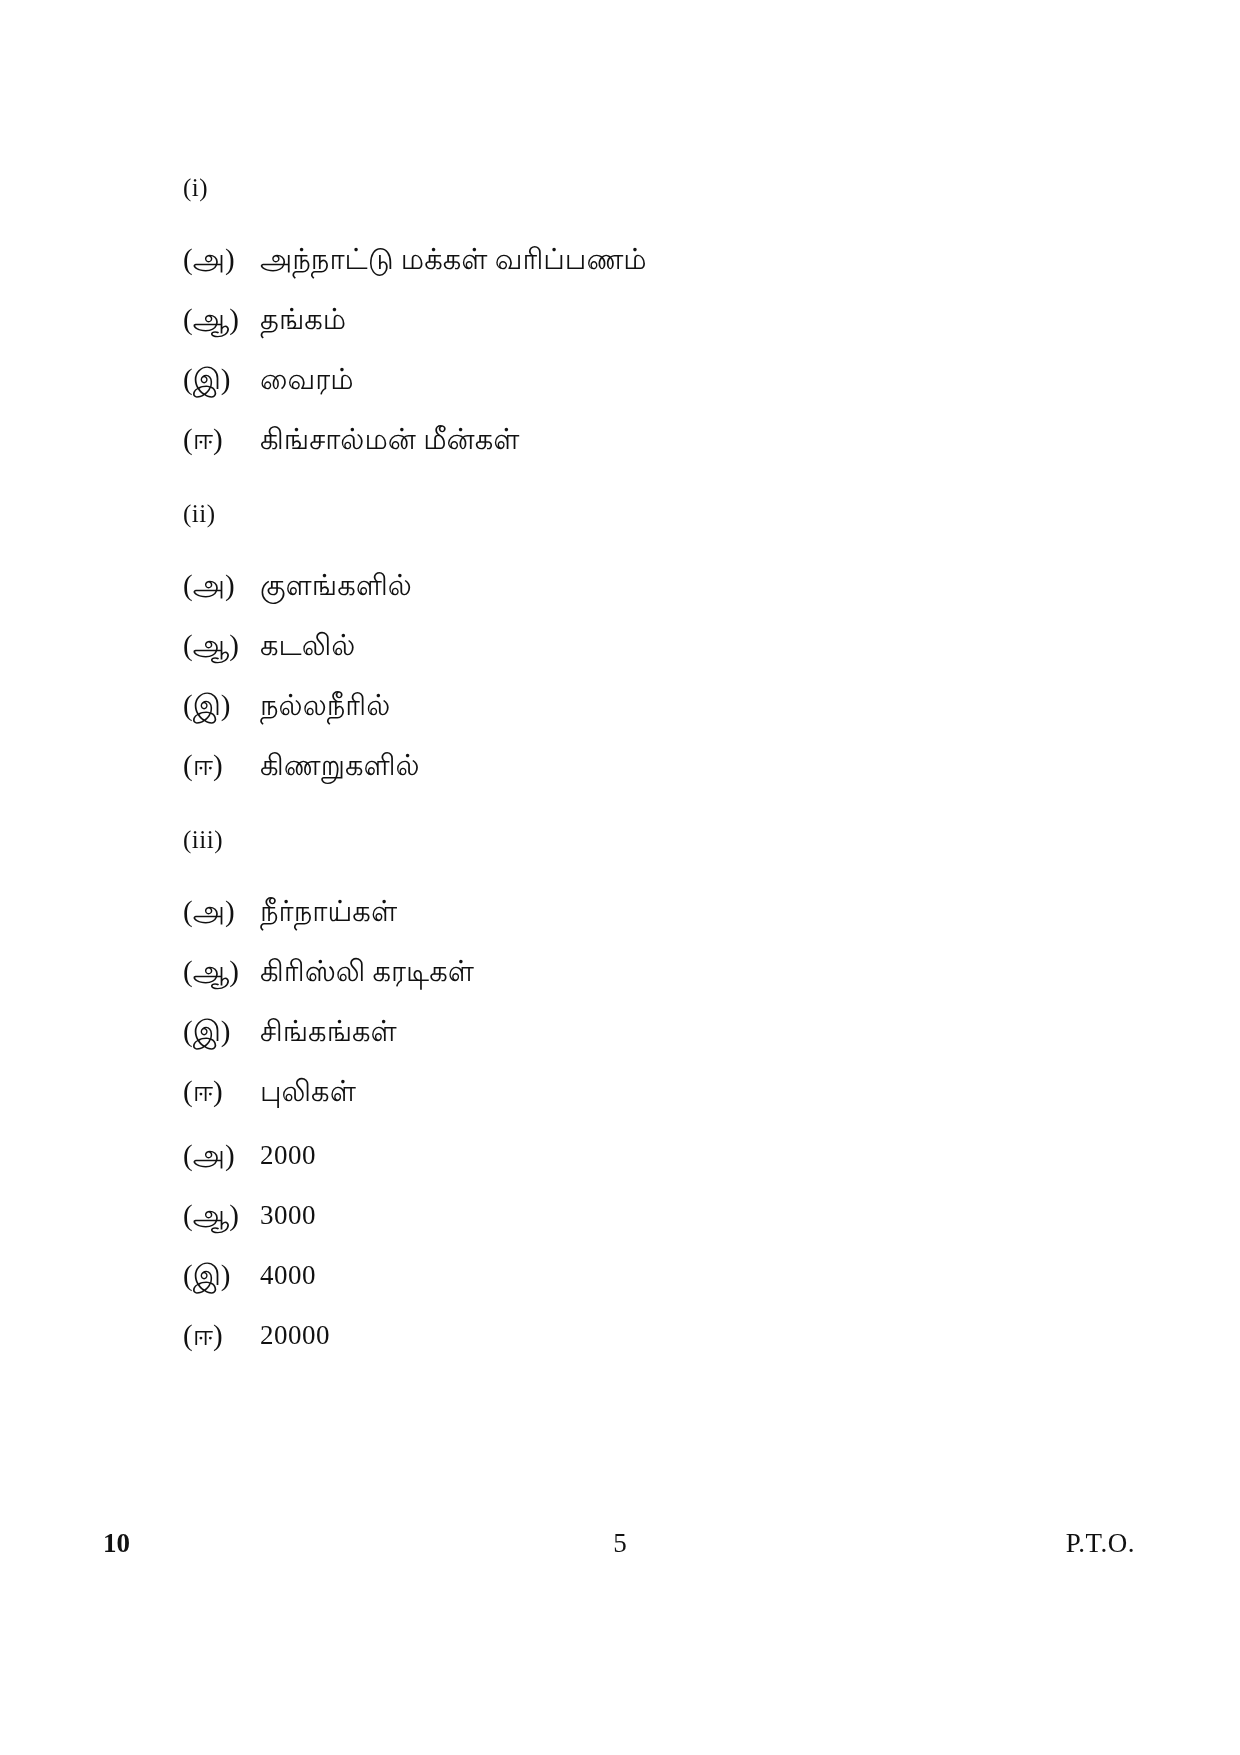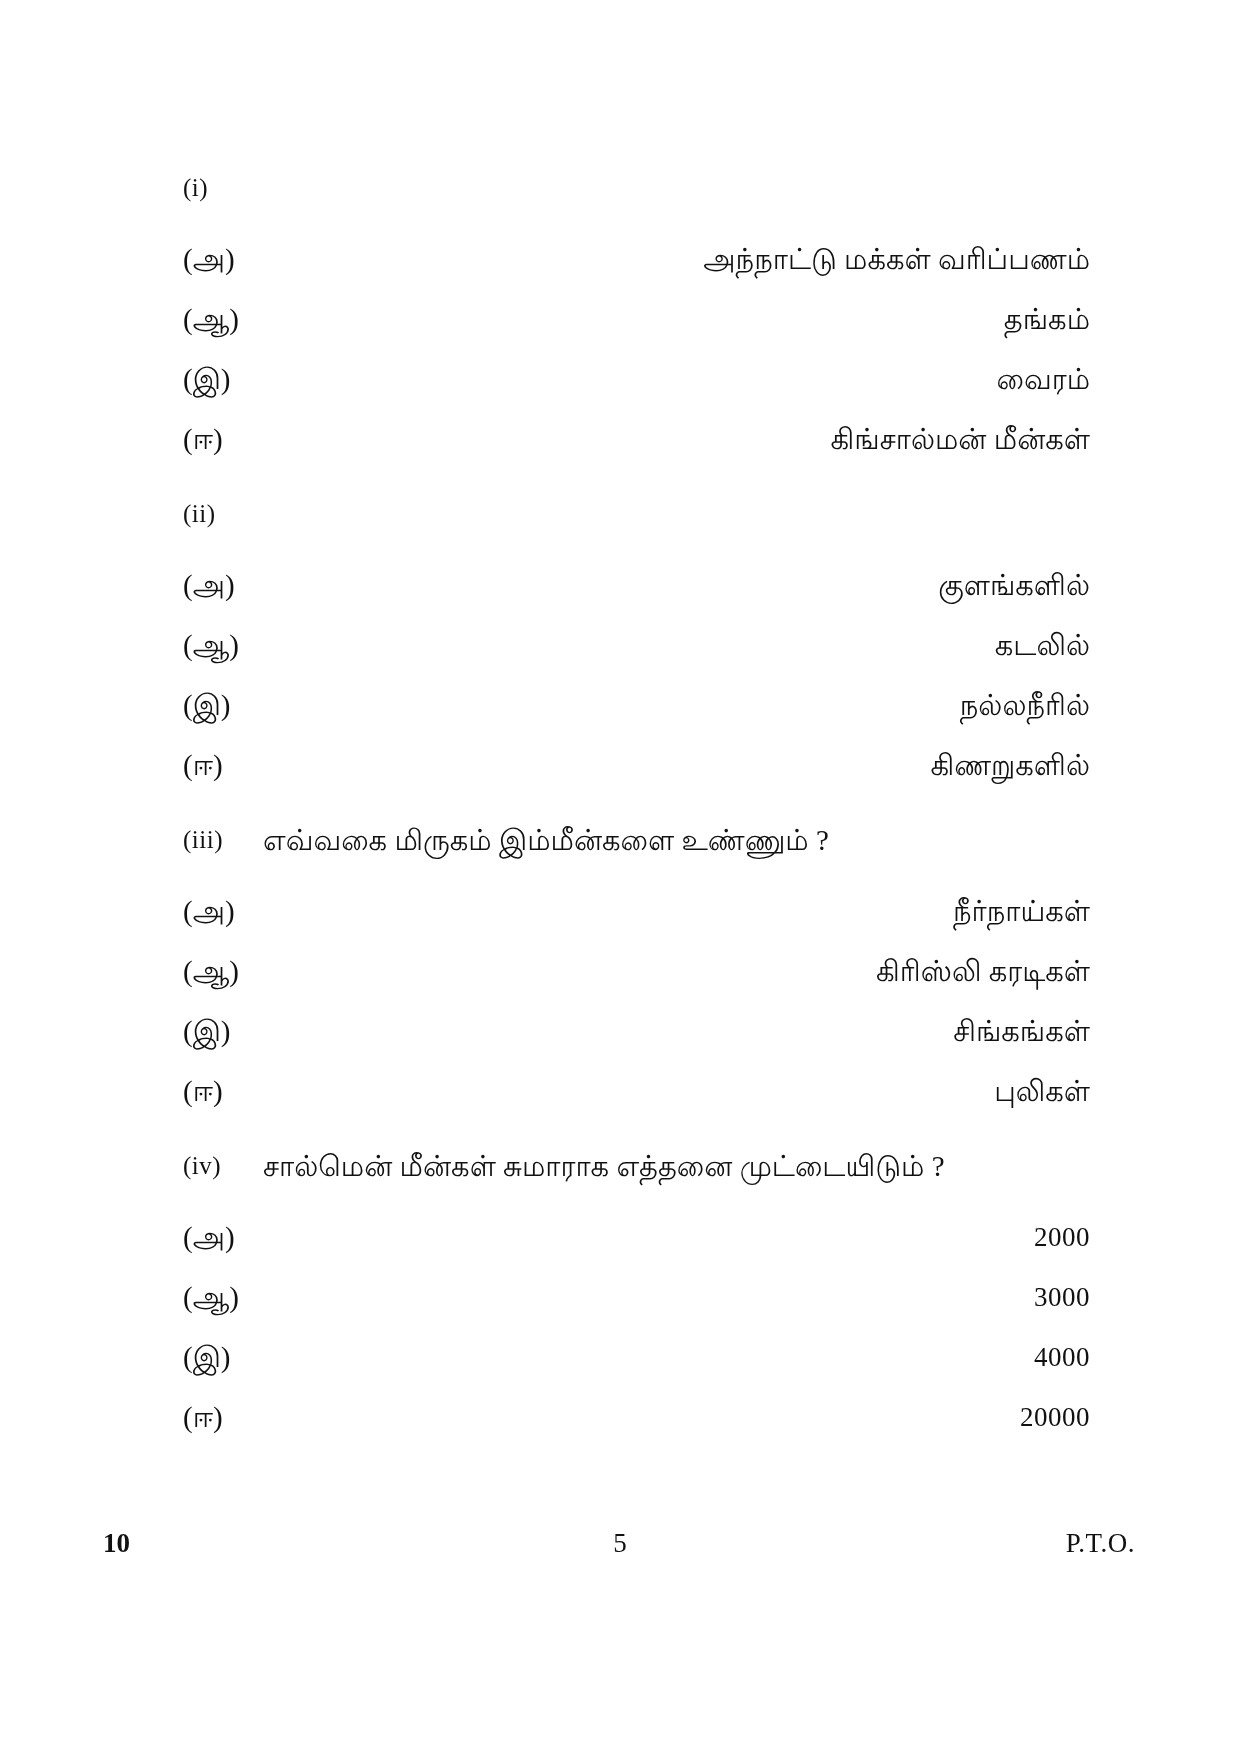--- a/index.html
+++ b/index.html
@@ -58,21 +58,20 @@
   .opt-label {
     width: 77px;
     flex: 0 0 77px;
     font-size: 29px;
     line-height: 34px;
   }
   .opt-text {
     flex: 1;
     font-size: 29px;
     line-height: 34px;
-    text-align: right;
   }
   .opt-text.numeric {
     font-size: 27px;
     letter-spacing: 0.5px;
   }
   .footer {
     position: absolute;
     top: 1528px;
     left: 0;
     width: 1240px;
@@ -149,45 +148,40 @@
       </div>
       <div class="opt-row">
         <div class="opt-label">(ஈ)</div>
         <div class="opt-text">கிணறுகளில்</div>
       </div>
     </div>
 
     <div class="question">
       <div class="q-row">
         <div class="q-num">(iii)</div>
-        <div class="q-text">எவ்வகை மிருகம் இம்மீன்களை உண்ணும் ?</div>
       </div>
       <div class="opt-row">
         <div class="opt-label">(அ)</div>
         <div class="opt-text">நீர்நாய்கள்</div>
       </div>
       <div class="opt-row">
         <div class="opt-label">(ஆ)</div>
         <div class="opt-text">கிரிஸ்லி கரடிகள்</div>
       </div>
       <div class="opt-row">
         <div class="opt-label">(இ)</div>
         <div class="opt-text">சிங்கங்கள்</div>
       </div>
       <div class="opt-row">
         <div class="opt-label">(ஈ)</div>
         <div class="opt-text">புலிகள்</div>
       </div>
     </div>
 
     <div class="question">
-      <div class="q-row">
-        <div class="q-num">(iv)</div>
-        <div class="q-text">சால்மென் மீன்கள் சுமாராக எத்தனை முட்டையிடும் ?</div>
-      </div>
       <div class="opt-row">
         <div class="opt-label">(அ)</div>
         <div class="opt-text numeric">2000</div>
       </div>
       <div class="opt-row">
         <div class="opt-label">(ஆ)</div>
         <div class="opt-text numeric">3000</div>
       </div>
       <div class="opt-row">
         <div class="opt-label">(இ)</div>

